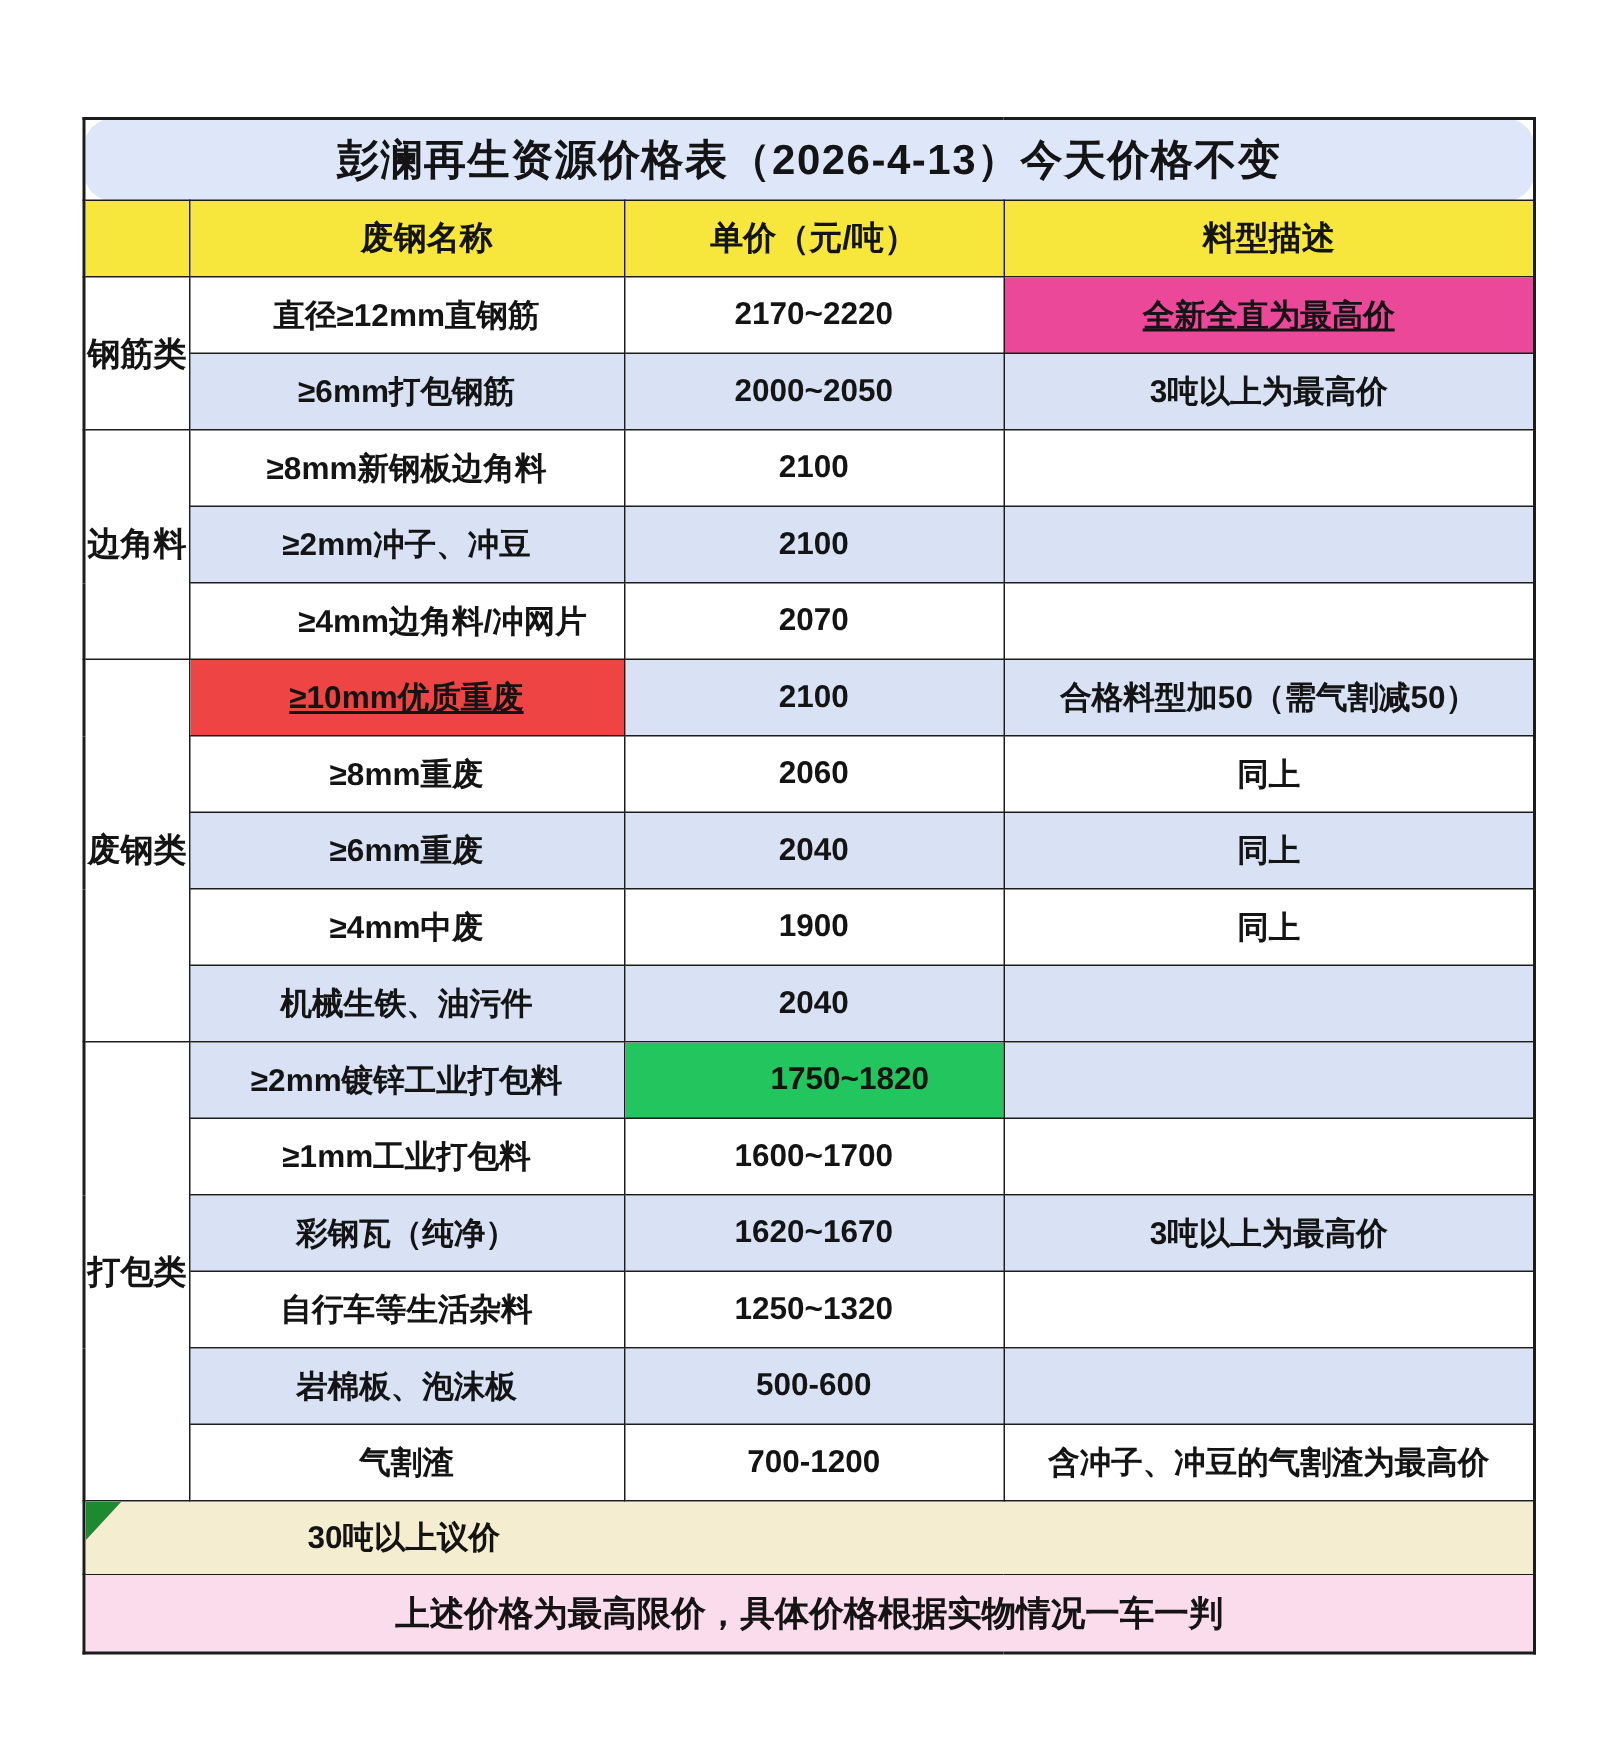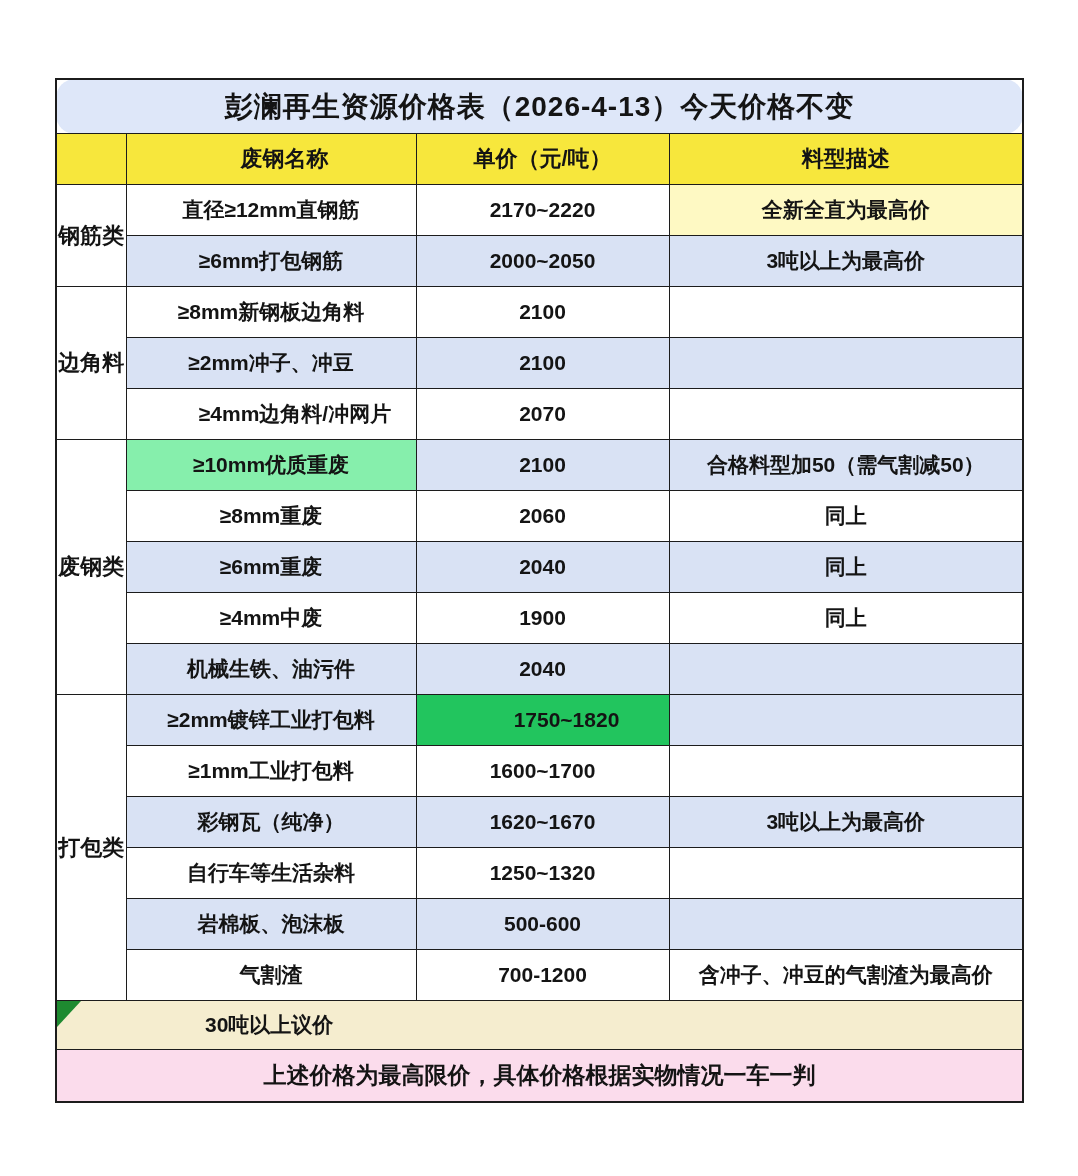--- a/index.html
+++ b/index.html
@@ -85,21 +85,21 @@
         <th style="background: rgb(247, 231, 60); padding-left: 27px;">废钢名称</th>
         <th style="background: rgb(247, 231, 60);">单价（元/吨）</th>
         <th style="background: rgb(247, 231, 60);">料型描述</th>
       </tr>
     </tbody>
     <tbody class="data-body">
         <tr>
           <td class="cat" rowspan="2" style="background: rgb(255, 255, 255);">钢筋类</td>
           <td style="background: rgb(255, 255, 255);">直径≥12mm直钢筋</td>
           <td style="background: rgb(255, 255, 255);">2170~2220</td>
-          <td style="background: #fef9c3;">全新全直为最高价</td>
+          <td style="background: #ec4899; text-decoration: underline;">全新全直为最高价</td>
         </tr>
         <tr>
           <td style="background: rgb(217, 226, 244);">≥6mm打包钢筋</td>
           <td style="background: rgb(217, 226, 244);">2000~2050</td>
           <td style="background: rgb(217, 226, 244);">3吨以上为最高价</td>
         </tr>
         <tr>
           <td class="cat" rowspan="3" style="background: rgb(255, 255, 255);">边角料</td>
           <td style="background: rgb(255, 255, 255);">≥8mm新钢板边角料</td>
           <td style="background: rgb(255, 255, 255);">2100</td>
@@ -110,21 +110,21 @@
           <td style="background: rgb(217, 226, 244);">2100</td>
           <td style="background: rgb(217, 226, 244);"></td>
         </tr>
         <tr>
           <td style="background: rgb(255, 255, 255); padding-left: 48px;">≥4mm边角料/冲网片</td>
           <td style="background: rgb(255, 255, 255);">2070</td>
           <td style="background: rgb(255, 255, 255);"></td>
         </tr>
         <tr>
           <td class="cat" rowspan="5" style="background: rgb(255, 255, 255);">废钢类</td>
-          <td style="background: #86efac;">≥10mm优质重废</td>
+          <td style="background: #ef4444; text-decoration: underline;">≥10mm优质重废</td>
           <td style="background: rgb(217, 226, 244);">2100</td>
           <td style="background: rgb(217, 226, 244);">合格料型加50（需气割减50）</td>
         </tr>
         <tr>
           <td style="background: rgb(255, 255, 255);">≥8mm重废</td>
           <td style="background: rgb(255, 255, 255);">2060</td>
           <td style="background: rgb(255, 255, 255);">同上</td>
         </tr>
         <tr>
           <td style="background: rgb(217, 226, 244);">≥6mm重废</td>

